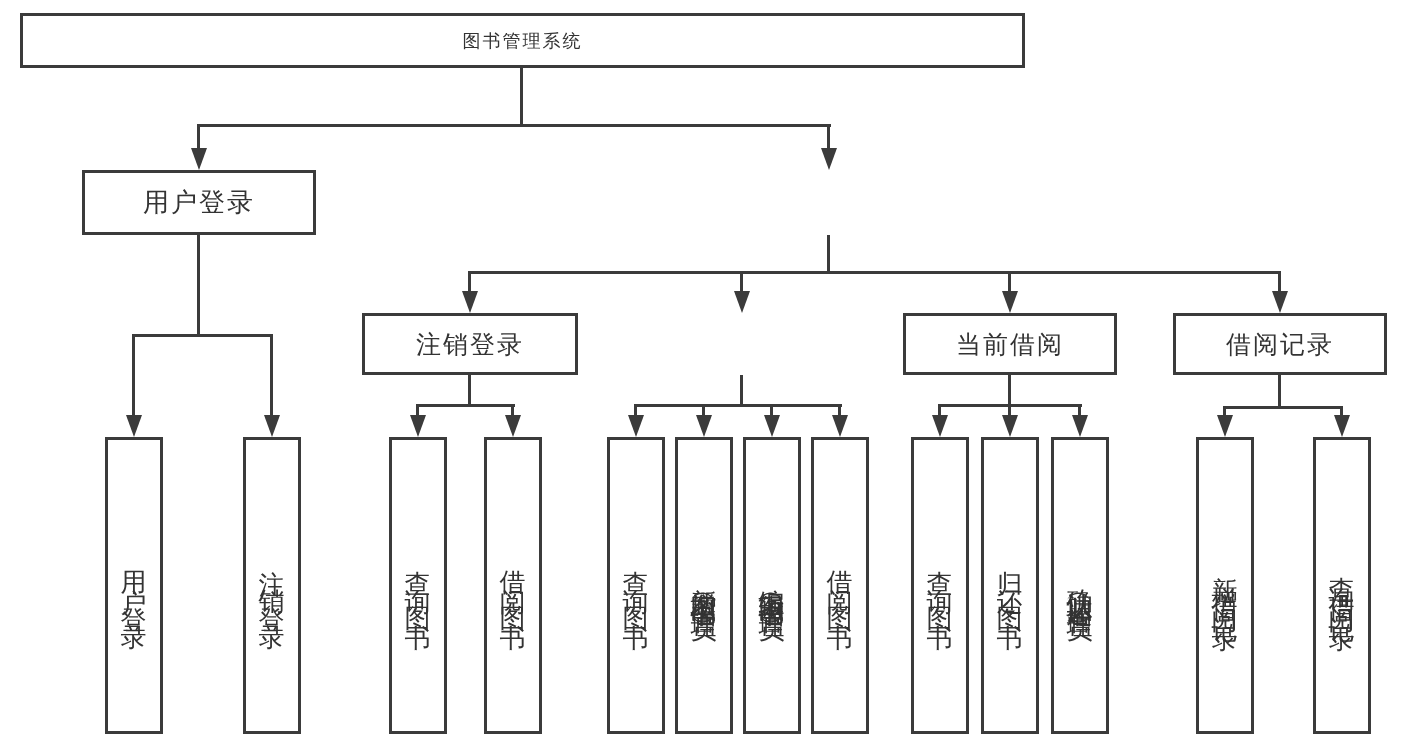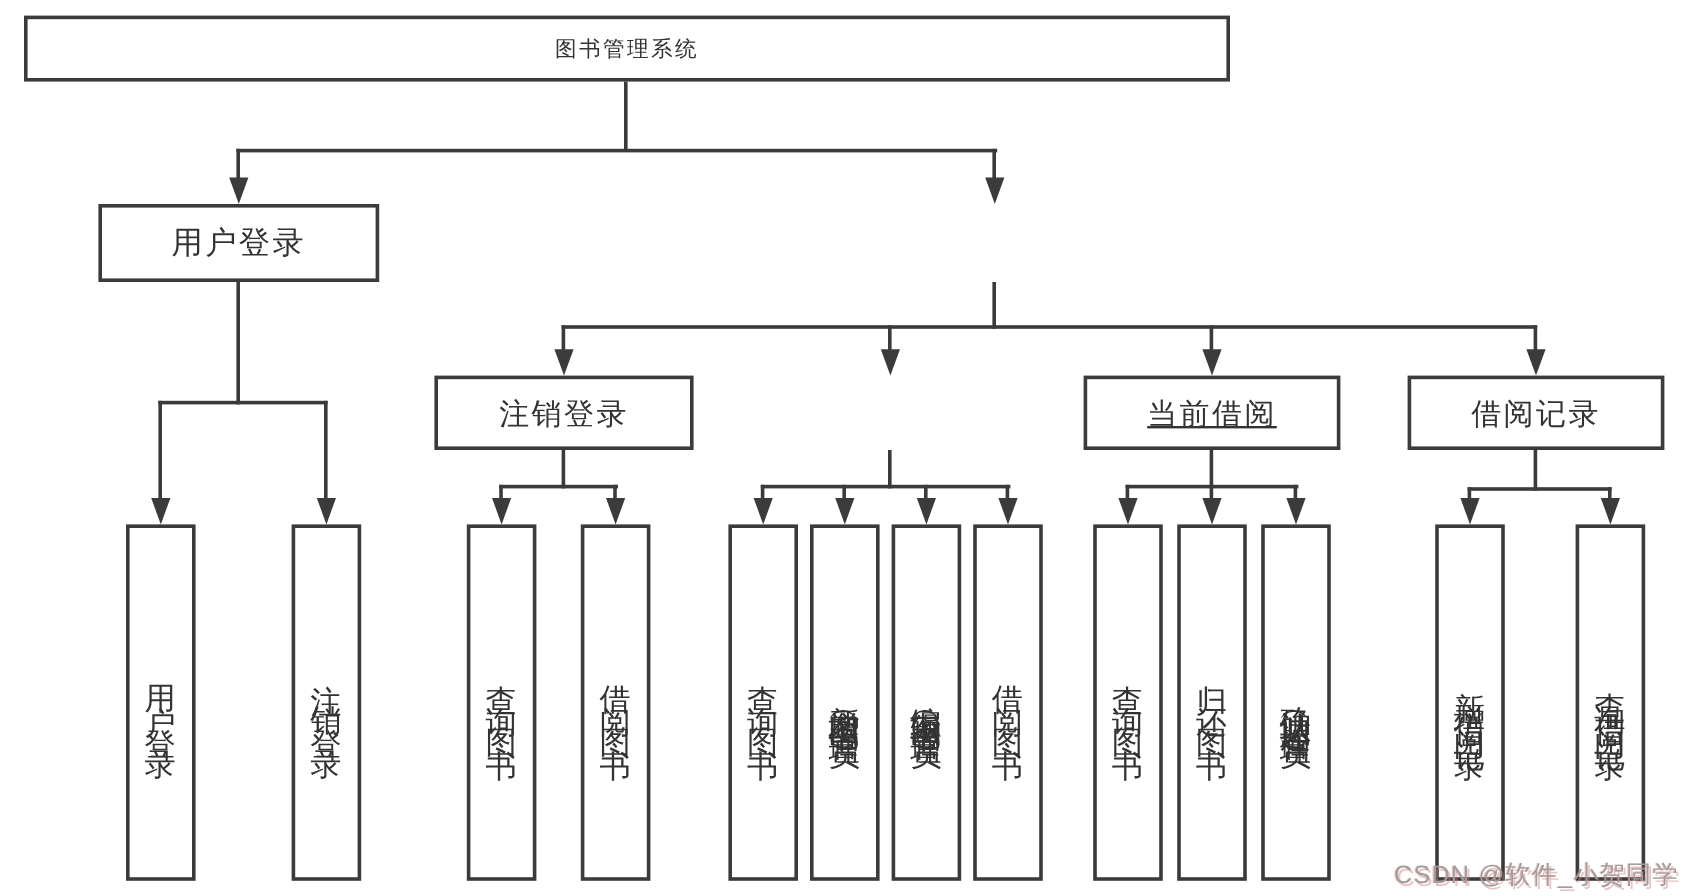--- a/index.html
+++ b/index.html
@@ -61,21 +61,21 @@
     <span>图书管理系统</span>
   </div>
 
   <div class="box h l2-box" style="left:82px;top:170px;width:234px;height:65px;">
     <span>用户登录</span>
   </div>
 
   <div class="box h l3-box" style="left:362px;top:313px;width:216px;height:62px;">
     <span>注销登录</span>
   </div>
-  <div class="box h l3-box" style="left:903px;top:313px;width:214px;height:62px;text-decoration:underline;">
+  <div class="box h l3-box" style="left:903px;top:313px;width:214px;height:62px;">
     <span>当前借阅</span>
   </div>
   <div class="box h l3-box" style="left:1173px;top:313px;width:214px;height:62px;">
     <span>借阅记录</span>
   </div>
 
   <div class="box leaf" style="left:105px;">
     <span class="vtext s4">用户登录</span>
   </div>
   <div class="box leaf" style="left:243px;">
@@ -171,15 +171,14 @@
   <div class="ar" style="left:1002px;top:415px;"></div>
   <div class="ar" style="left:1072px;top:415px;"></div>
 
   <div class="ln vl" style="left:1278px;top:375px;height:34px;"></div>
   <div class="ln hl" style="left:1223px;top:406px;width:120px;"></div>
   <div class="ln vl" style="left:1223px;top:406px;height:18px;"></div>
   <div class="ln vl" style="left:1340px;top:406px;height:18px;"></div>
   <div class="ar" style="left:1217px;top:415px;"></div>
   <div class="ar" style="left:1334px;top:415px;"></div>
 
-  <div class="watermark">CSDN @软件_小贺同学</div>
 
 </div>
 
 </body></html>

